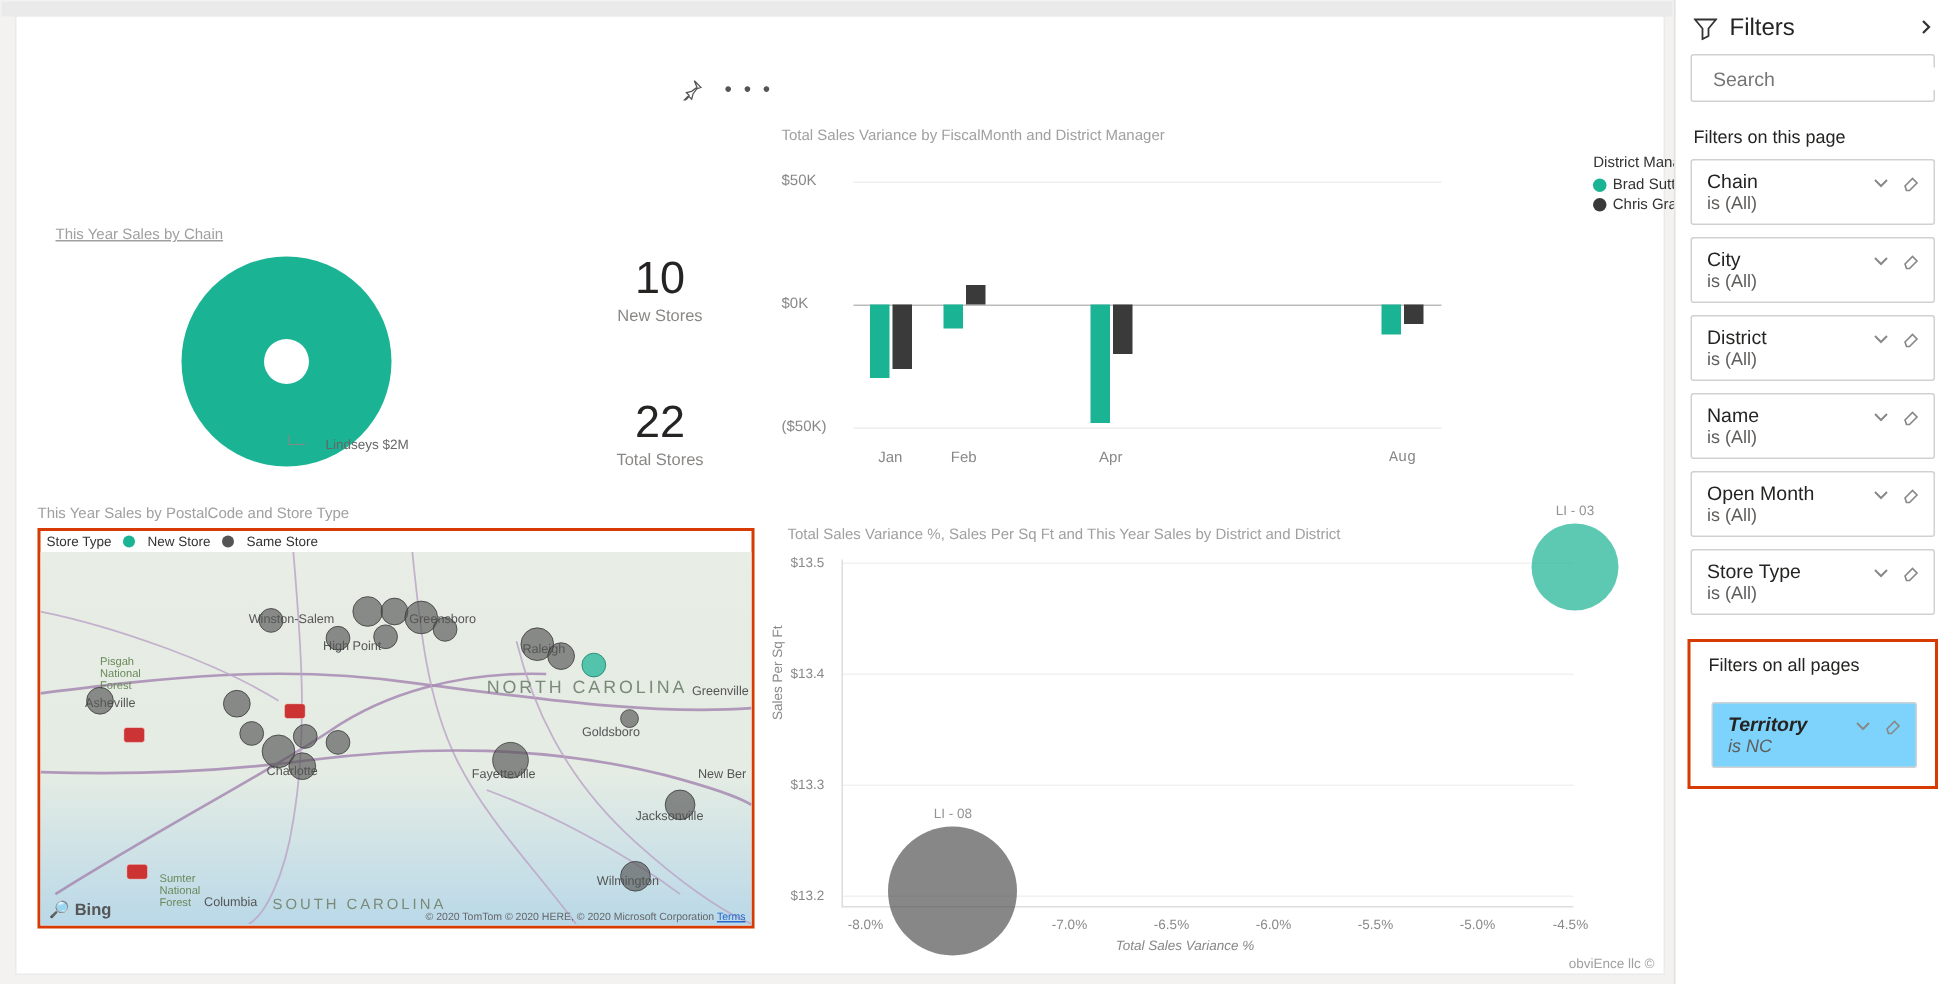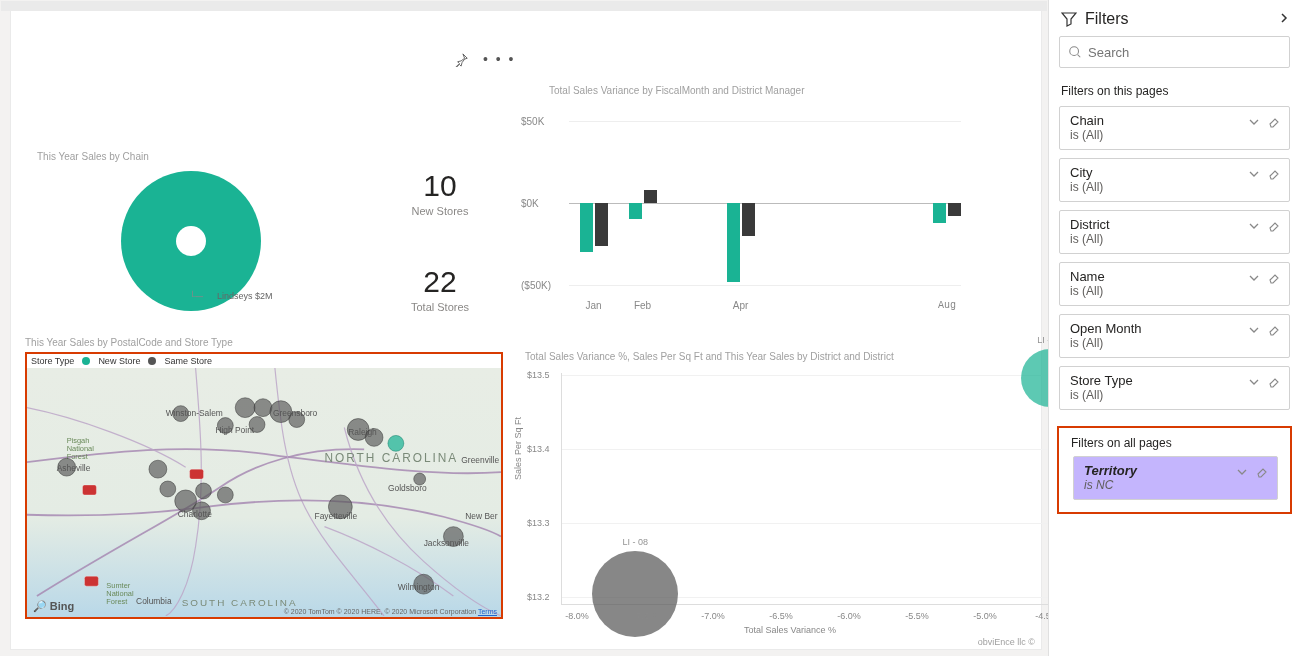--- a/index.html
+++ b/index.html
@@ -43,21 +43,21 @@
     left: 472px; top: 40px;
     font-size: 14px; color: #555;
     letter-spacing: 2px;
     cursor: pointer;
   }
   .label-small {
     font-size: 10px;
     color: #a0a0a0;
   }
   
-  .donut-title { position:absolute; left:26px; top:140px; }
+  .donut-title { position:absolute; left:26px; top:140px;text-decoration:underline; }
   .donut {
     position:absolute; left:110px; top:160px;
     width:140px; height:140px;
     border-radius:50%;
     background:#1ab394;
   }
   .donut-hole {
     position:absolute; left:165px; top:215px;
     width:30px; height:30px; border-radius:50%;
     background:#fff;
@@ -73,21 +73,21 @@
   
   .kpi {
     position:absolute; text-align:center;
   }
   .kpi .num { font-size:30px; font-weight:300; color:#252423; }
   .kpi .lab { font-size:11px; color:#8a8886; margin-top:2px; }
   .kpi1 { left:384px; top:158px; width:90px; }
   .kpi2 { left:384px; top:254px; width:90px; }
 
   
-  .bar-title { position:absolute; left:510px; top:74px;margin-left:28px; }
+  .bar-title { position:absolute; left:510px; top:74px; }
   .bar-chart {
     position:absolute; left:510px; top:96px;
     width:530px; height:210px;
   }
   .chart-inner {
     position:absolute; left:48px; top:4px; right:90px; bottom:24px;
   }
   .axis-y-label {
     position:absolute; left:0; font-size:10px; color:#888;
     transform: translateY(-50%);
@@ -175,21 +175,21 @@
   }
   .scatter-y-title {
     position:absolute; left:-12px; top:50%;
     transform: rotate(-90deg) translateX(20px);
     font-size:9px; color:#888;
     transform-origin: left top;
   }
   .scatter-x-title {
     position:absolute; bottom:-2px; left:50%;
     transform:translateX(-50%);
-    font-size:9px; color:#888;
+    font-size:9px; color:#888;font-style:italic;
   }
   .scatter-inner {
     position:absolute; left:36px; top:6px; right:6px; bottom:28px;
     border-left:1px solid #ddd;
     border-bottom:1px solid #ddd;
   }
   .scatter-ylab {
     position:absolute; left:2px; font-size:9px; color:#888;
     transform:translateY(-50%);
   }
@@ -210,21 +210,21 @@
     top:-14px; font-size:9px; color:#666; white-space:nowrap;
   }
   .bubble.teal { background:#1ab394; }
   .obvience {
     position:absolute; right:6px; bottom:2px;
     font-size:9px; color:#a0a0a0;
   }
 
   
   .filters-pane {
-    width: 252px;
+    width: 184px;
     background:#fff;
     border-left:1px solid #e0e0e0;
     display:flex; flex-direction:column;
     position:relative;
     padding-bottom:8px;
   }
   .filters-header {
     display:flex; align-items:center;
     padding:10px 10px 8px 12px;
     gap:8px;
@@ -261,21 +261,21 @@
   .filter-card .fc-val { font-size:12px; color:#605e5c; }
   .filter-card .fc-actions { display:flex; gap:6px; align-items:flex-start; margin-top:2px;}
   .ico { width:14px; height:14px; stroke:#888; fill:none; cursor:pointer; }
 
   .all-pages-box {
     margin:8px 8px 0 8px;
     border:2px solid #d83b01;
     padding:6px 2px 4px 4px;
   }
   .filter-card.applied {
-    background:#c4b5fd;
+    background:#7dd3fc;
   }
   .filter-card.applied .fc-name { font-style:italic; font-weight:600; }
   .filter-card.applied .fc-val { font-style:italic; }
 </style>
 </head>
 <body>
 
 <div class="report-area">
   <div class="topbar"></div>
 
@@ -331,21 +331,21 @@
         <div class="bar-group" style="left: 10.5px;">
           <div class="bar brad" style="height: 49.2px; position: absolute; left: 0px; width: 13px; top: 92px;"></div>
           <div class="bar chris" style="height: 42.64px; position: absolute; left: 15px; width: 13px; top: 92px;"></div>
           <div class="x-label">Jan</div>
         </div>
         <div class="bar-group" style="left: 157.5px;">
           <div class="bar brad" style="height: 78.72px; position: absolute; left: 0px; width: 13px; top: 92px;"></div>
           <div class="bar chris" style="height: 32.8px; position: absolute; left: 15px; width: 13px; top: 92px;"></div>
           <div class="x-label">Apr</div>
         </div>
-        <div class="bar-group" style="left: 364px; font-family: Liberation Mono, monospace;">
+        <div class="bar-group" style="left: 352px; font-family: Liberation Mono, monospace;">
           <div class="bar brad" style="height: 19.68px; position: absolute; left: 0px; width: 13px; top: 92px;"></div>
           <div class="bar chris" style="height: 13.12px; position: absolute; left: 15px; width: 13px; top: 92px;"></div>
           <div class="x-label">Aug</div>
         </div>
       </div>
   </div>
 
   <div class="label-small map-title">This Year Sales by PostalCode and Store Type</div>
   <div class="map-frame">
     <div class="map-legend">
@@ -469,21 +469,21 @@
     </span>
   </div>
   <div class="search-wrap">
     <svg viewBox="0 0 16 16">
         <circle cx="7" cy="7" r="5" fill="none" stroke="#888" stroke-width="1.2"></circle>
         <path d="M11 11l3 3" stroke="#888" stroke-width="1.2"></path>
       </svg>
     <input type="text" placeholder="Search" style="">
   </div>
 
-  <div class="section-title">Filters on this pages</div>
+  <div class="section-title">Filters on this page</div>
   <div id="page-filters">
       <div class="filter-card">
         <div class="fc-text">
           <div class="fc-name">Chain</div>
           <div class="fc-val">is (All)</div>
         </div>
         <div class="fc-actions">
           <svg class="ico" viewBox="0 0 14 14">
             <path d="M3 5l4 4 4-4" stroke-width="1.3"></path>
           </svg>
@@ -558,21 +558,21 @@
             <path d="M3 5l4 4 4-4" stroke-width="1.3"></path>
           </svg>
           <svg class="ico" viewBox="0 0 14 14">
             <path d="M3 9l5-5 3 3-5 5H4z" stroke-width="1.1"></path>
           </svg>
         </div>
       </div>
     </div>
 
   <div class="all-pages-box">
-    <div class="section-title" style="margin:2px 8px 6px 8px">Filters on all pages</div>
+    <div class="section-title" style="margin:2px 8px 18px 8px">Filters on all pages</div>
     <div class="filter-card applied">
       <div class="fc-text">
         <div class="fc-name">Territory</div>
         <div class="fc-val">is NC</div>
       </div>
       <div class="fc-actions">
         <svg class="ico" viewBox="0 0 14 14">
             <path d="M3 5l4 4 4-4" stroke-width="1.3"></path>
           </svg>
         <svg class="ico" viewBox="0 0 14 14">

